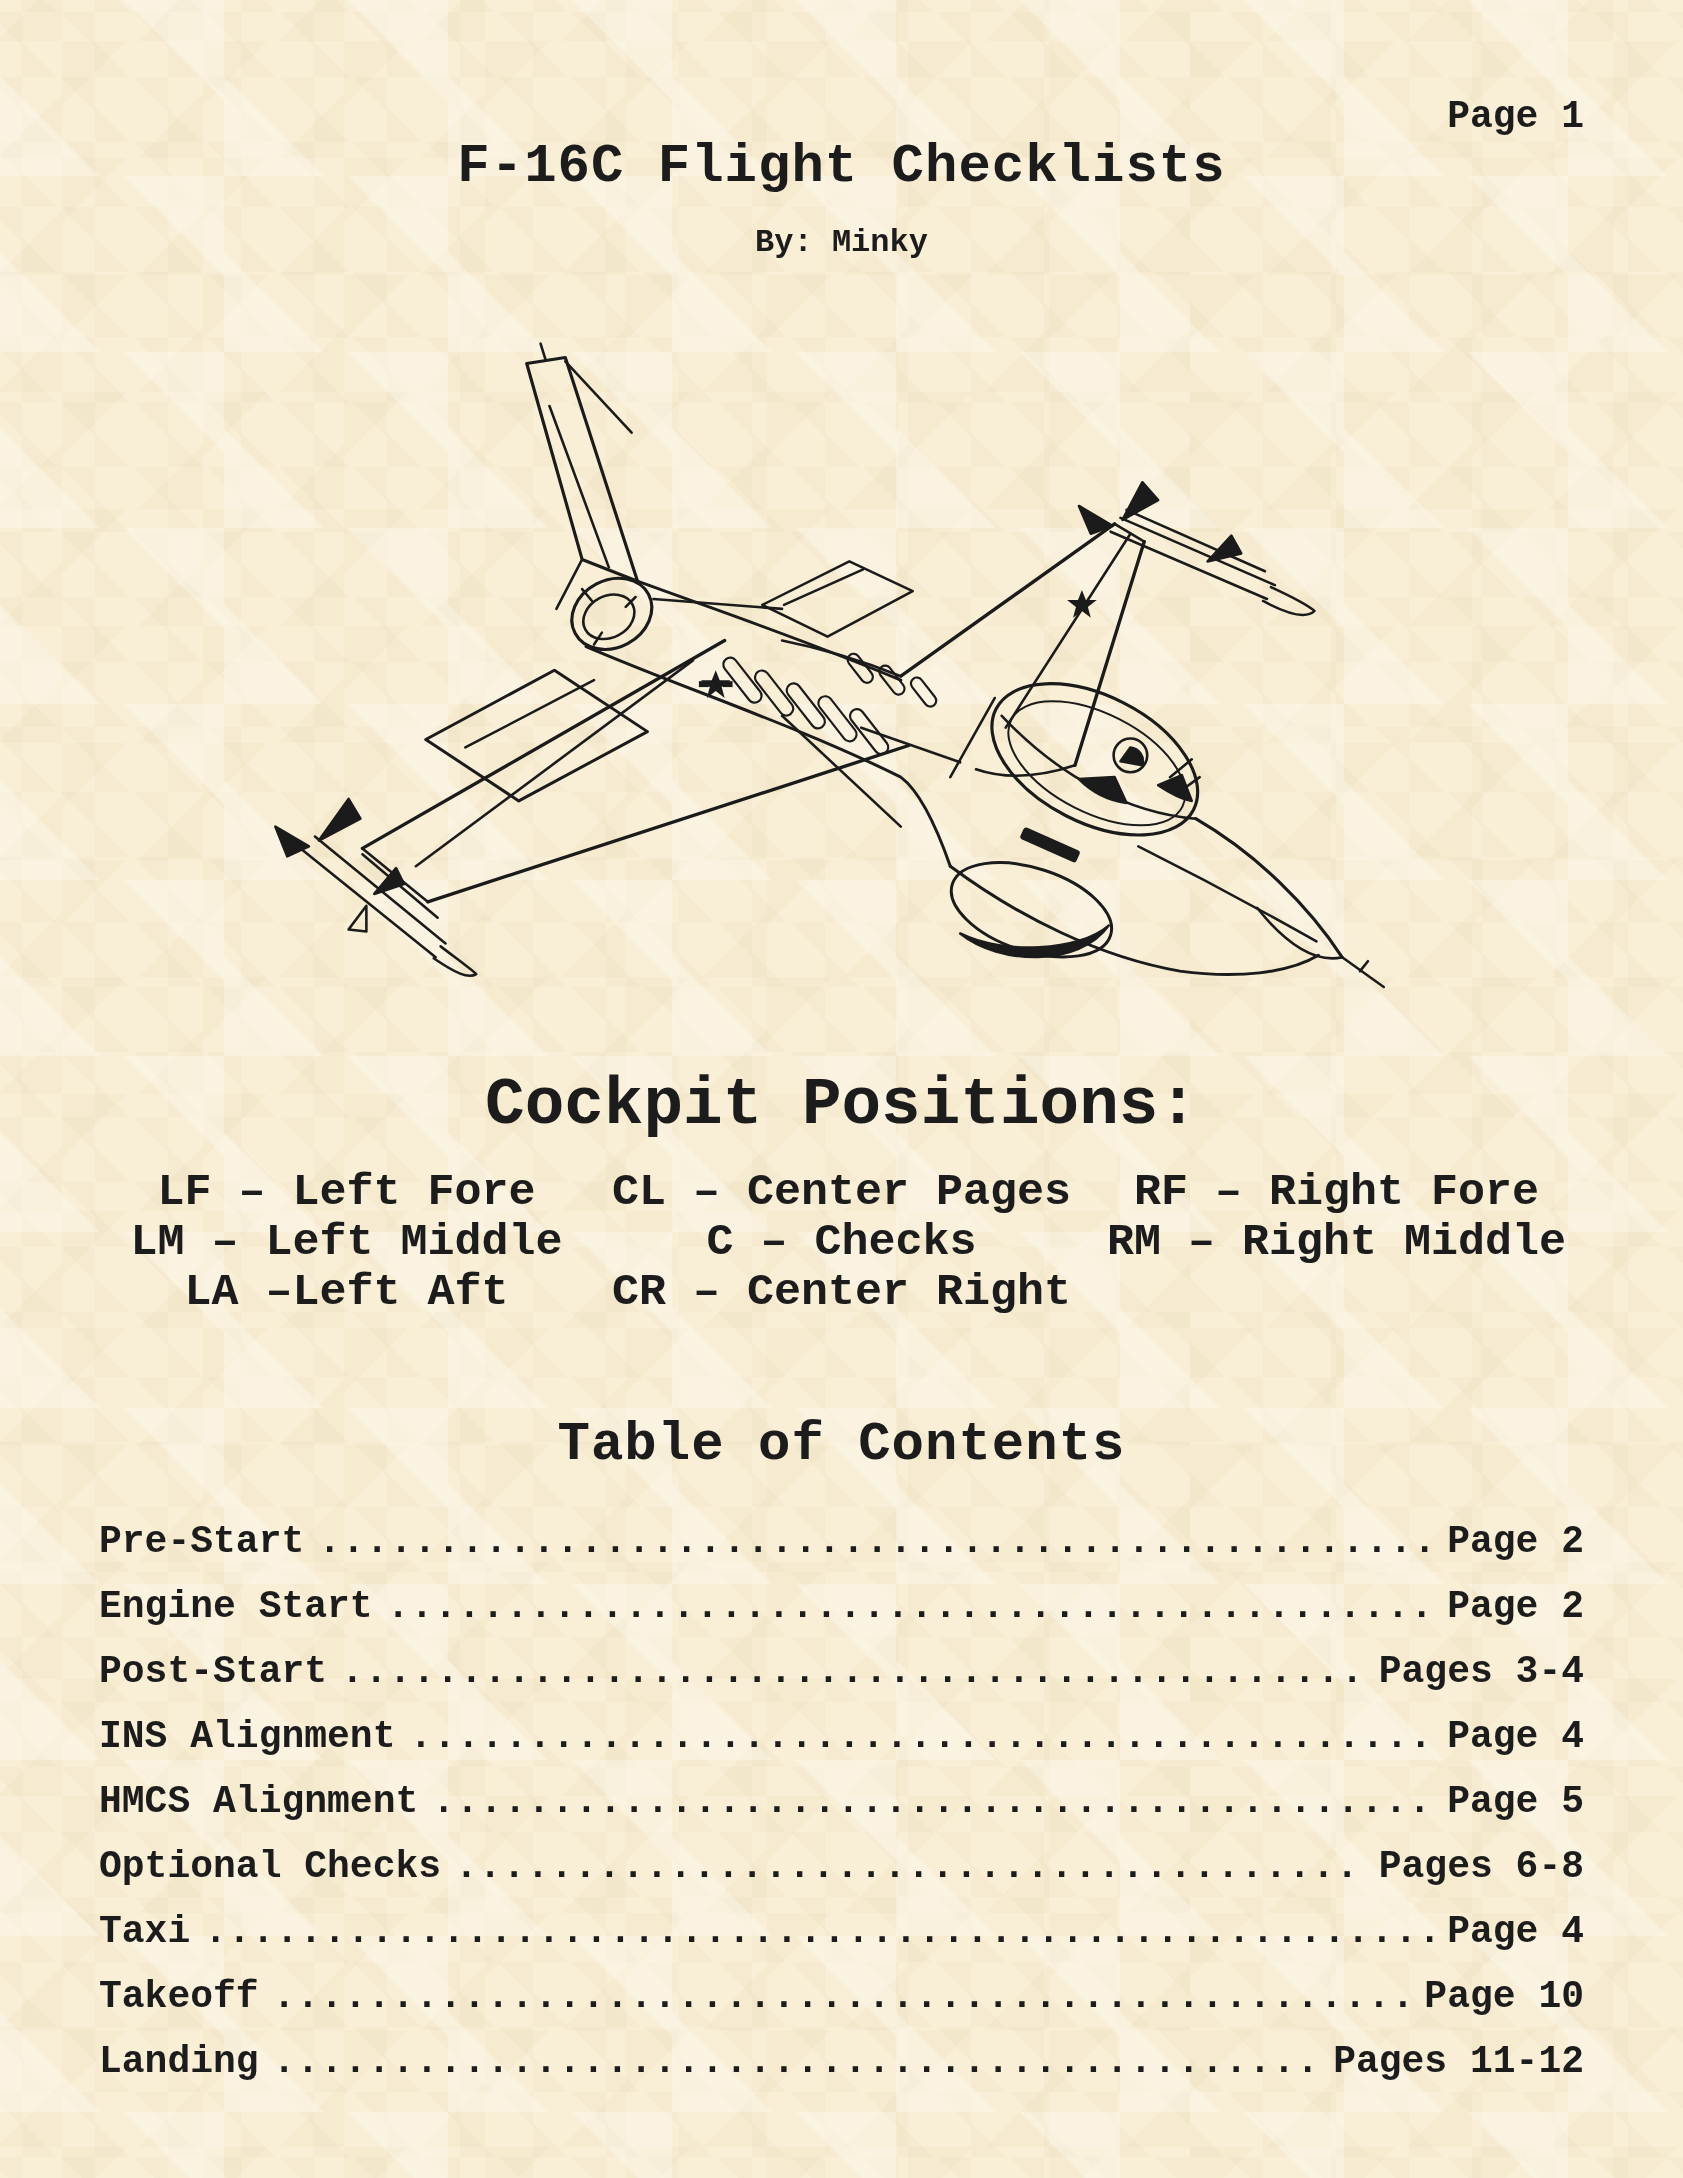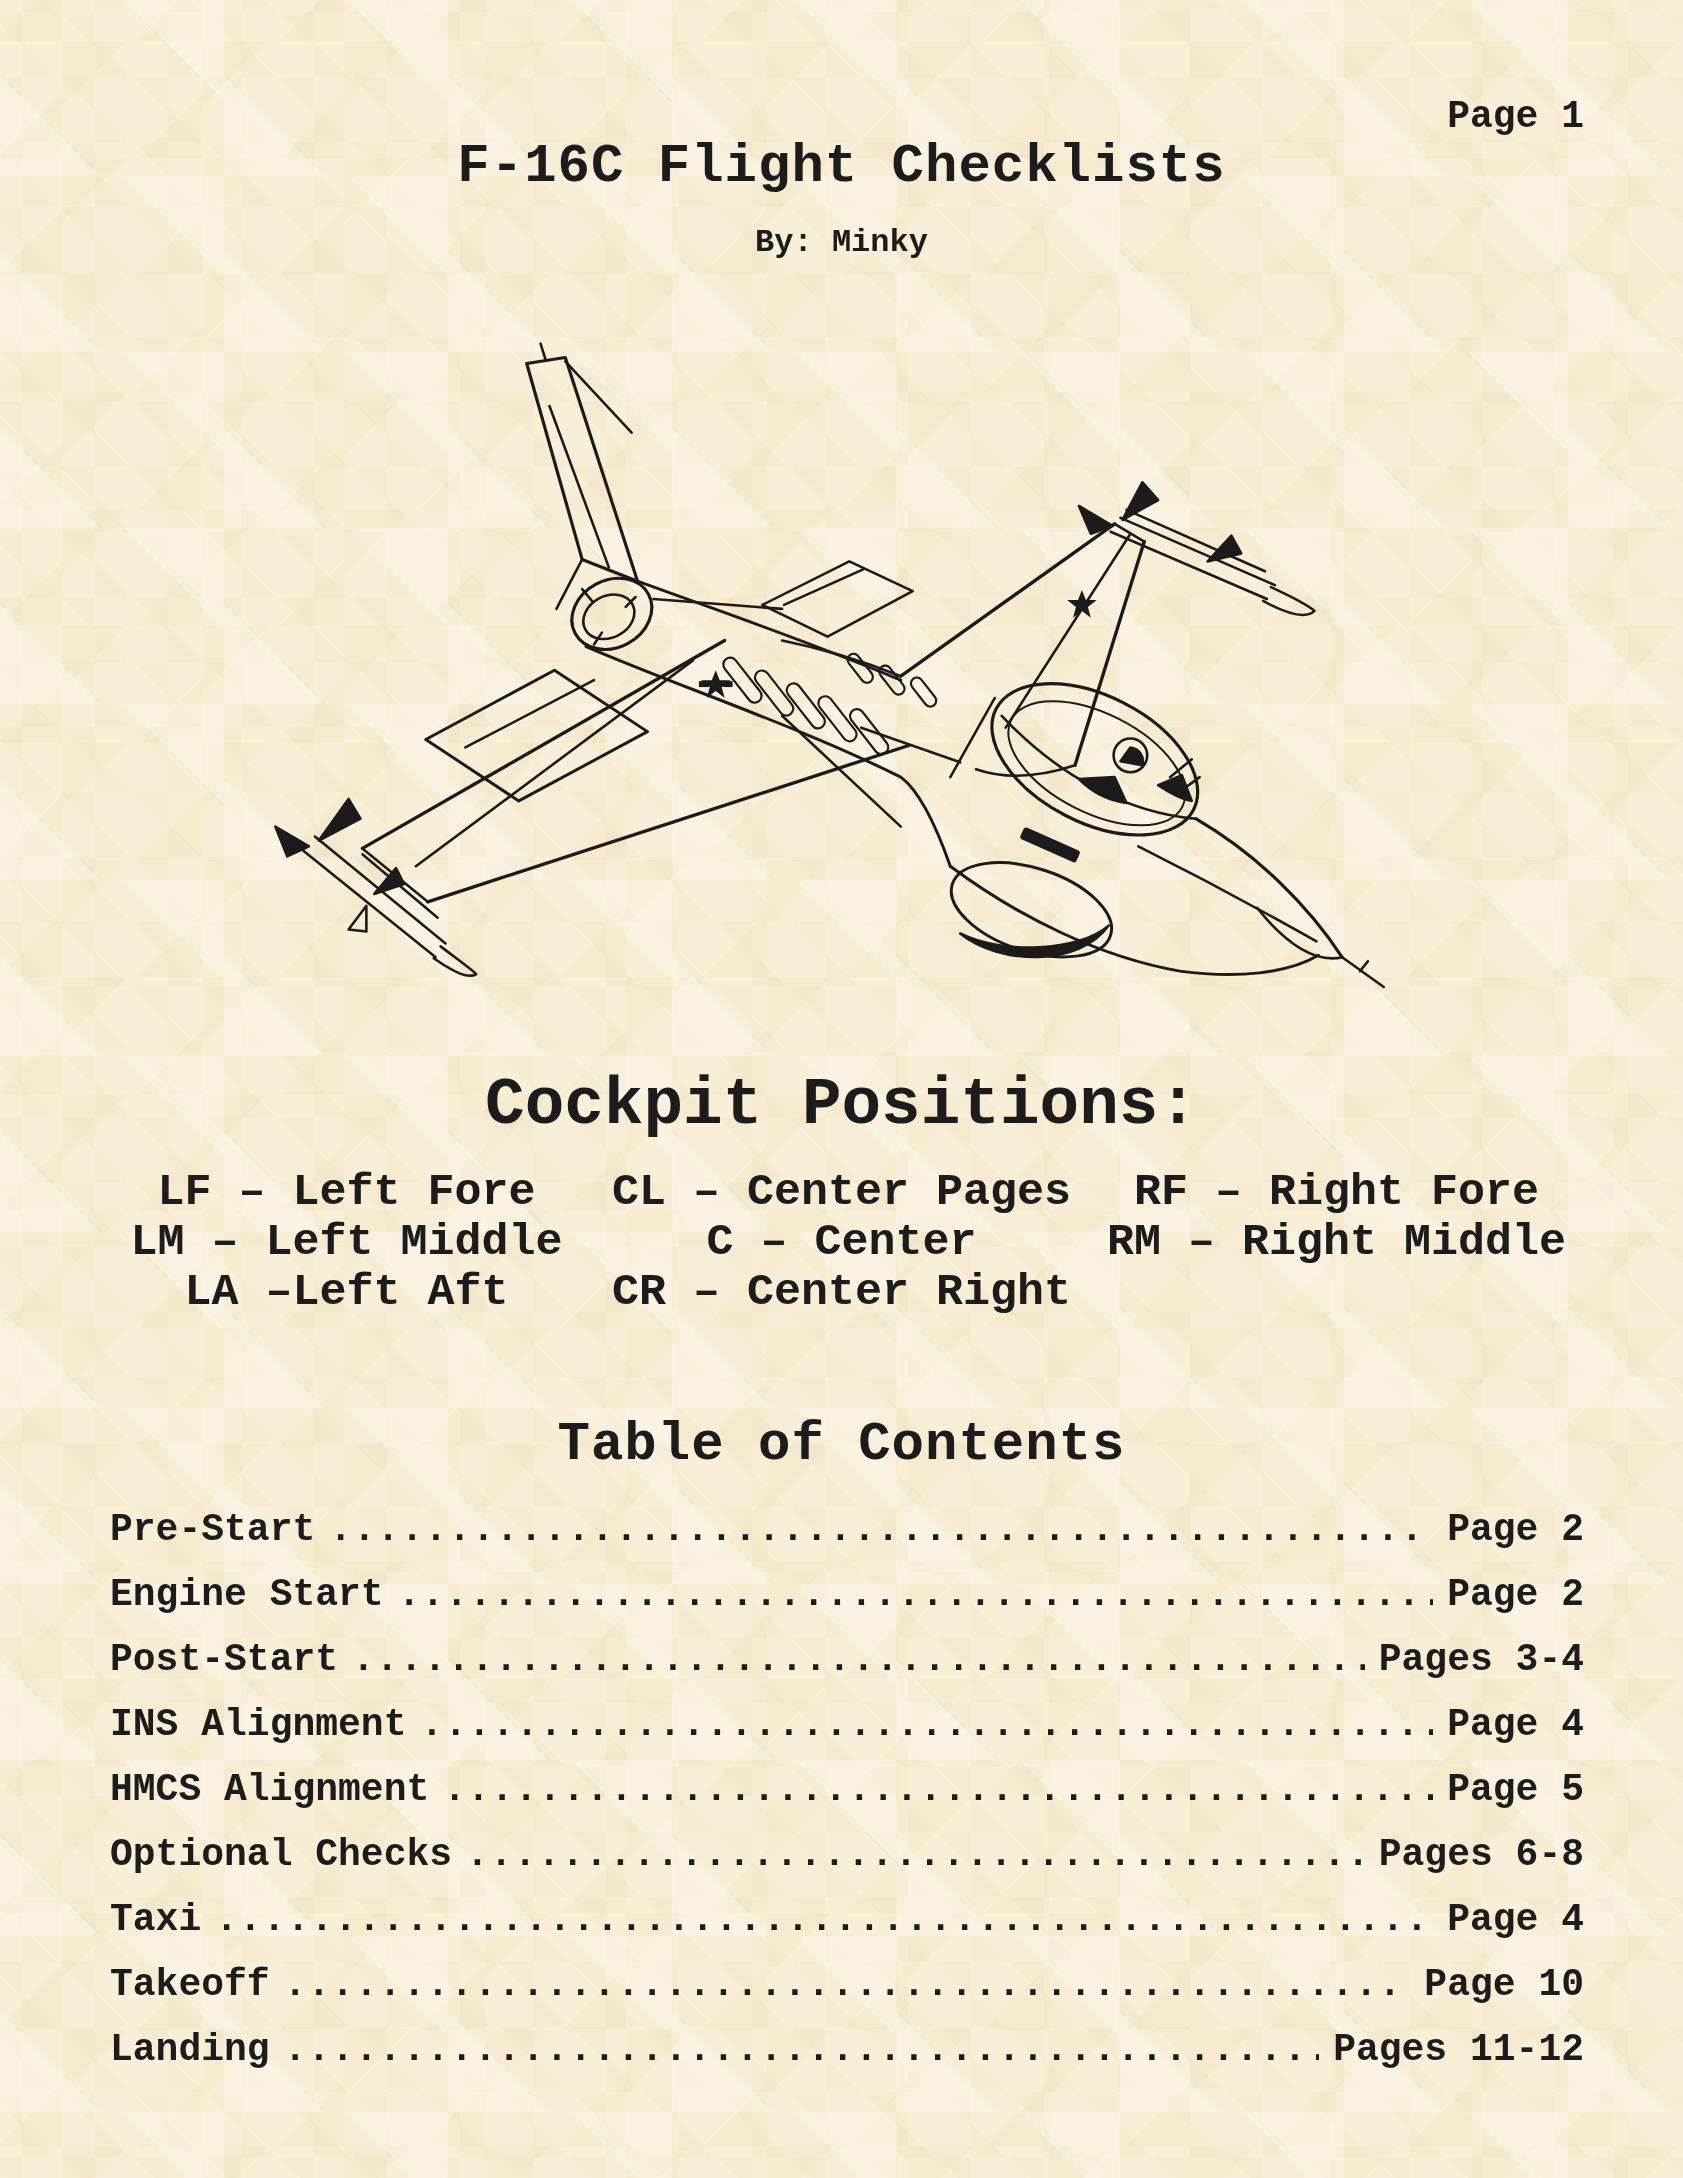--- a/index.html
+++ b/index.html
@@ -28,22 +28,22 @@
   .cp-heading{top:1077px;font-size:66px;line-height:57px;}
   .cp-grid{
     top:1168px;left:99px;width:1485px;
     display:grid;grid-template-columns:1fr 1fr 1fr;
     font-size:45px;line-height:50px;
   }
   .cp-cell{text-align:center;white-space:pre;}
   .toc-heading{top:1414px;font-size:54px;line-height:61px;letter-spacing:1px;}
   .toc{top:1497px;left:99px;width:1485px;font-size:38px;}
   .toc-row{
-    display:flex;align-items:center;height:65px;
-    line-height:40px;white-space:nowrap;margin-left:11px;
+    display:flex;align-items:flex-end;height:65px;
+    line-height:40px;white-space:nowrap;
   }
   .toc-label{flex:0 0 auto;}
   .leader{
     flex:1 1 auto;overflow:hidden;margin:0 14px;
     letter-spacing:1px;
   }
   .toc-page{flex:0 0 auto;}
 </style>
 </head>
 <body>
@@ -174,21 +174,21 @@
     </svg>
   </div>
 
   <div class="abs center cp-heading">Cockpit Positions:</div>
 
   <div class="abs cp-grid">
     <div class="cp-cell">LF – Left Fore</div>
     <div class="cp-cell">CL – Center Pages</div>
     <div class="cp-cell">RF – Right Fore</div>
     <div class="cp-cell">LM – Left Middle</div>
-    <div class="cp-cell">C – Center</div>
+    <div class="cp-cell">C – Checks</div>
     <div class="cp-cell">RM – Right Middle</div>
     <div class="cp-cell">LA –Left Aft</div>
     <div class="cp-cell">CR – Center Right</div>
   </div>
 
   <div class="abs center toc-heading">Table of Contents</div>
 
   <div class="abs toc">
     <div class="toc-row">
       <span class="toc-label">Pre-Start</span>

